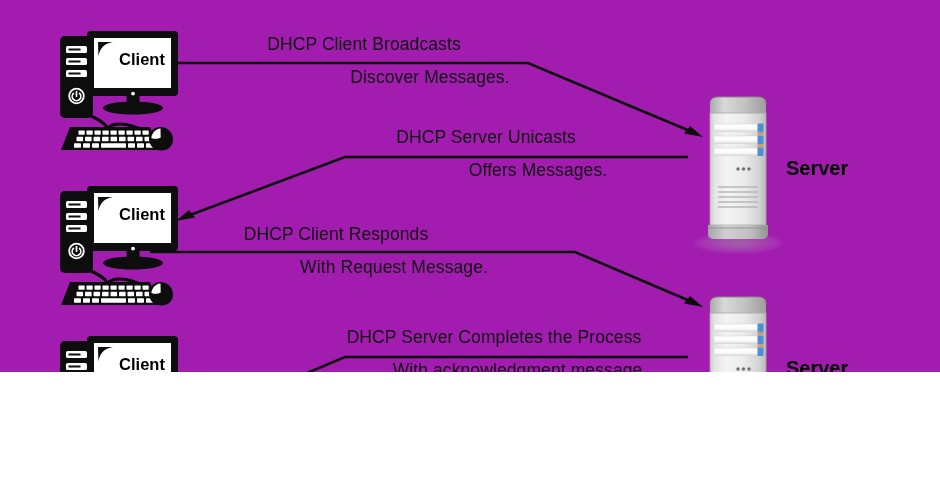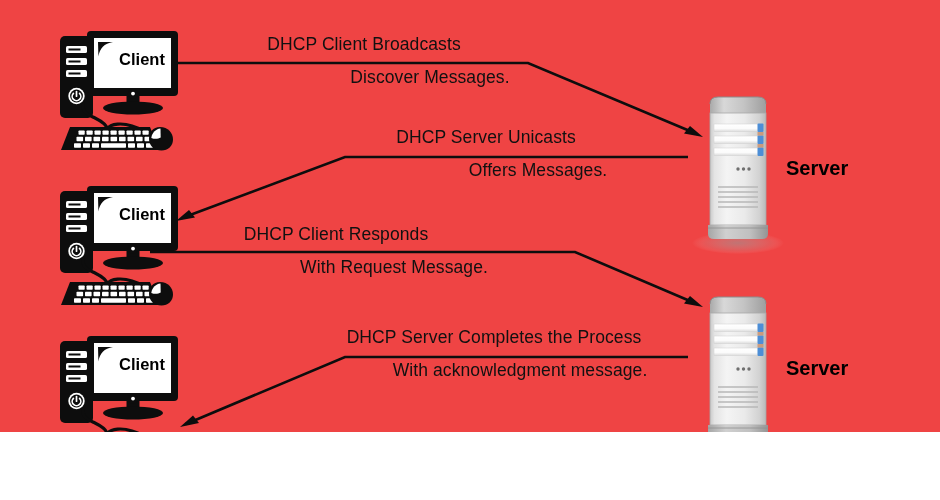--- a/index.html
+++ b/index.html
@@ -6,22 +6,22 @@
     margin: 0;
     padding: 0;
     background: #ffffff;
   }
   body {
     font-family: "Liberation Sans", sans-serif;
   }
   #diagram-root {
     position: relative;
     width: 940px;
-    height: 432px;
-    background: #ef4444;
+    height: 372px;
+    background: #a21caf;
     overflow: hidden;
   }
   #diagram-svg {
     position: absolute;
     left: 0;
     top: 0;
     width: 940px;
     height: 500px;
     display: block;
   }

